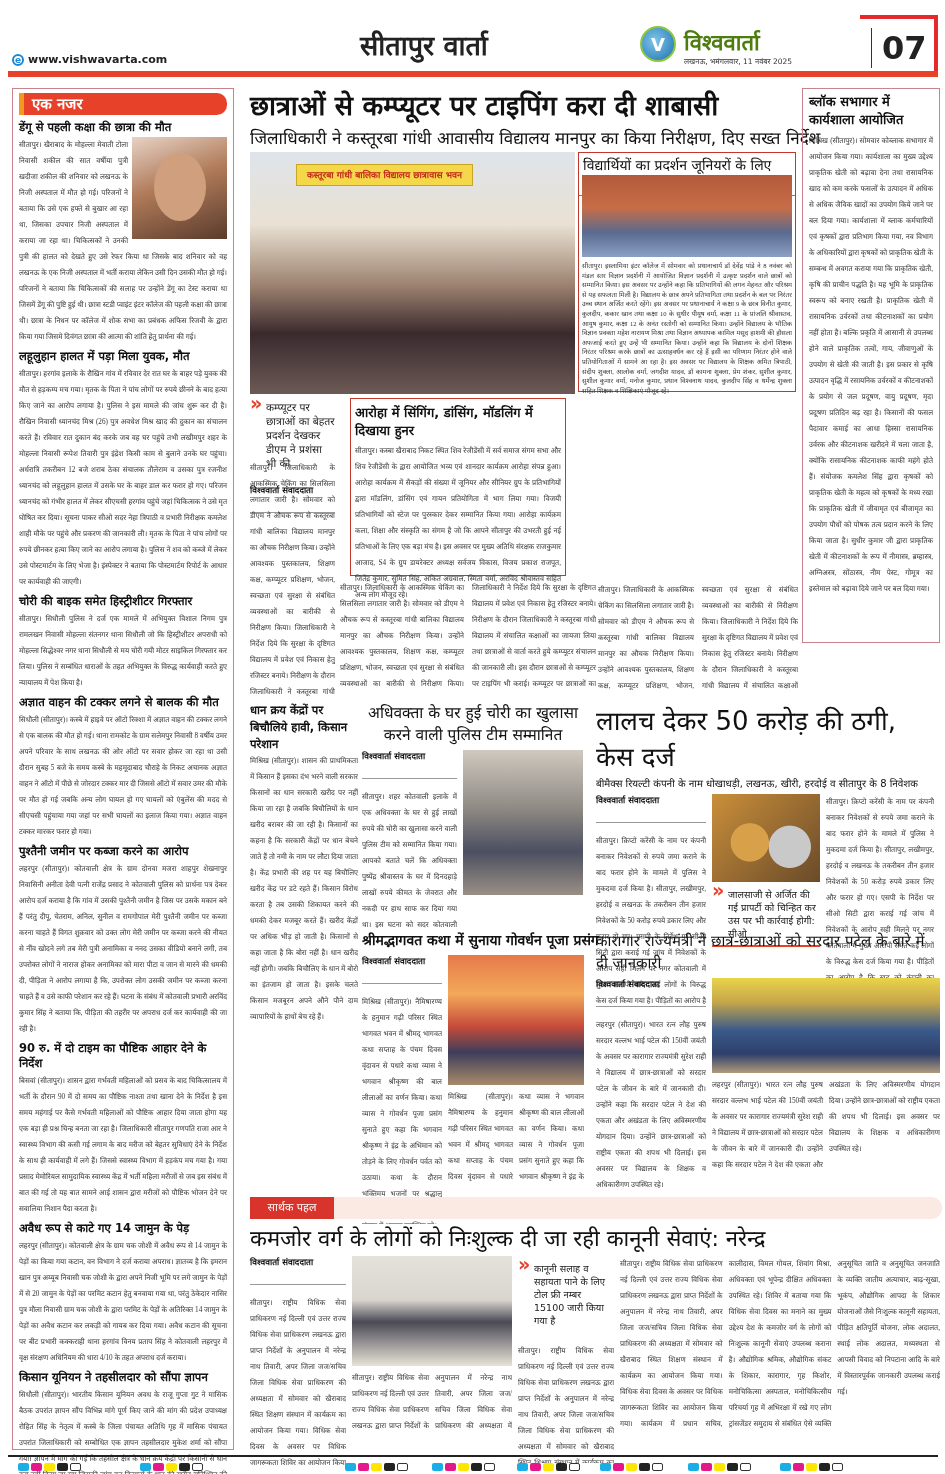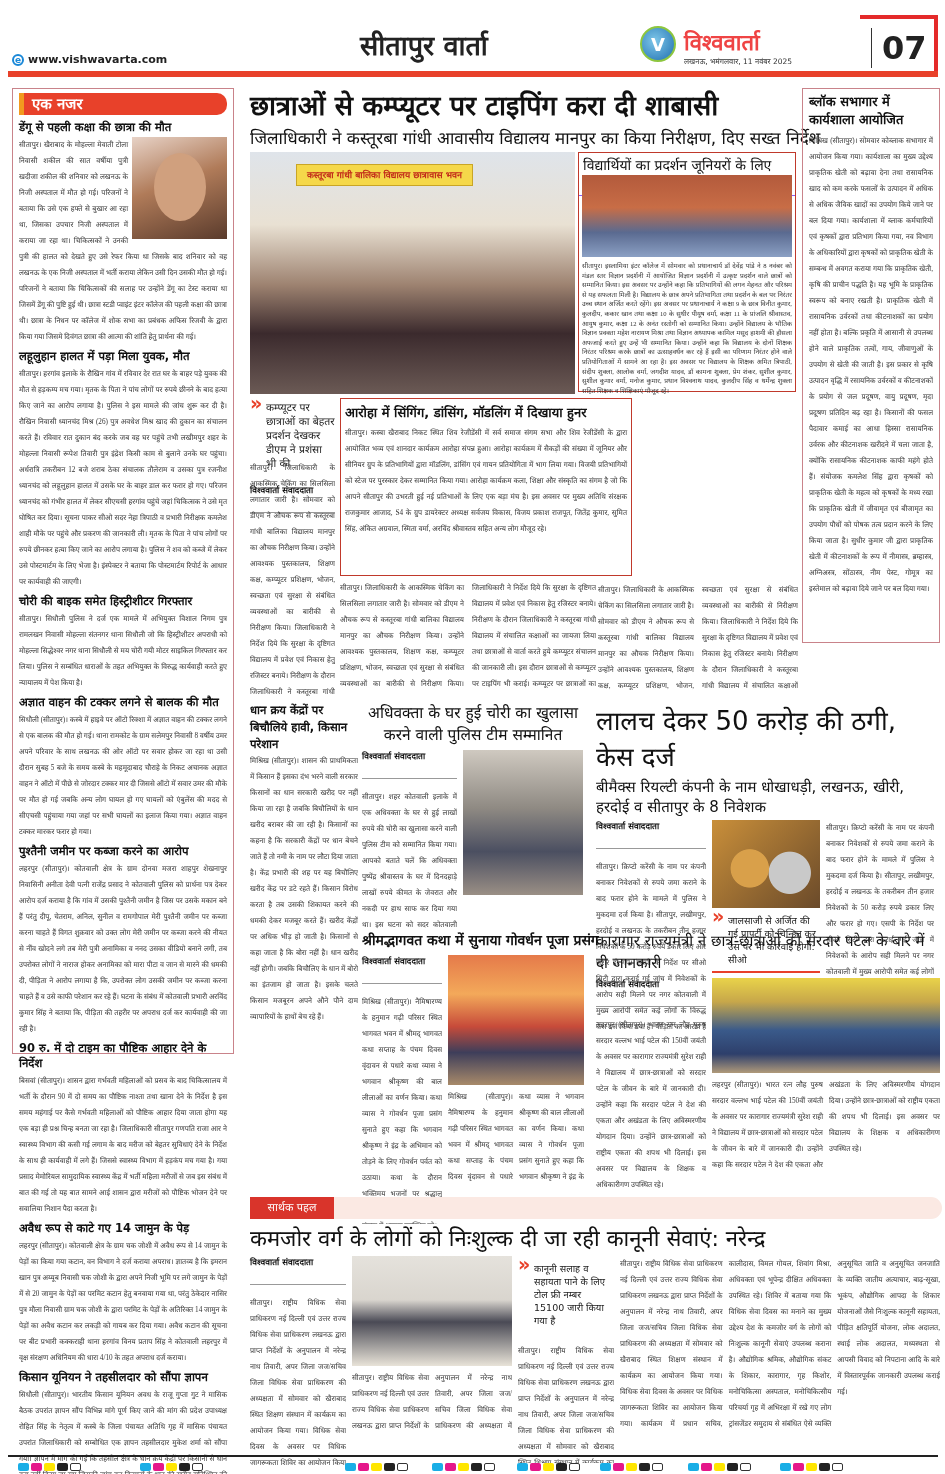--- a/index.html
+++ b/index.html
@@ -5,45 +5,45 @@
 *{box-sizing:border-box;margin:0;padding:0}
 body{width:945px;height:1474px;background:#fff;font-family:"DejaVu Sans",sans-serif;color:#1a1a1a;overflow:hidden;position:relative}
 .txt{font-family:"Liberation Serif",serif;font-size:7.2px;line-height:16px;color:#333;text-align:justify}
 .hd{font-family:"DejaVu Sans",sans-serif;font-weight:bold;color:#111}
 
 .mast{position:absolute;left:0;top:0;width:945px;height:80px}
 .site{position:absolute;left:12px;top:53px;font-size:11px;font-weight:bold;color:#222;display:flex;align-items:center;gap:4px}
 .ie{width:12px;height:12px;border-radius:50%;border:2px solid #1a88d8;color:#1a88d8;font-size:9px;line-height:8px;text-align:center;font-weight:bold}
 .section{position:absolute;left:360px;top:26px;font-size:27px;font-weight:bold;color:#222;font-family:"DejaVu Serif",serif}
 .logo{position:absolute;left:640px;top:26px;width:36px;height:36px;border-radius:50%;background:radial-gradient(circle at 40% 40%,#7ec7e9,#1f6fb0);display:flex;align-items:center;justify-content:center;color:#fff;font-weight:bold;font-size:18px;border:2px solid #8dc63f}
-.brand{position:absolute;left:684px;top:26px;font-size:22px;font-weight:bold;color:#ef4444}
+.brand{position:absolute;left:684px;top:26px;font-size:22px;font-weight:bold;color:#4d7c0f}
 .dateline{position:absolute;left:684px;top:56px;font-size:7.5px;color:#333}
 .pgno{position:absolute;left:871px;top:28px;border-left:1px solid #333;padding-left:10px;font-size:32px;font-weight:bold;color:#222;height:40px;line-height:40px}
 .pgframe{position:absolute;left:860px;top:15px;width:78px;height:60px;border-top:4px solid #e42a2a;border-right:4px solid #e42a2a}
 .redrule{position:absolute;left:8px;top:71px;width:930px;height:6px;background:#e8412a}
 
-.leftcol{position:absolute;left:12px;top:88px;width:222px;height:966px;border:1.5px solid #c9838a;padding:4px 6px}
+.leftcol{position:absolute;left:12px;top:88px;width:222px;height:1362px;border:1.5px solid #c9838a;padding:4px 6px}
 .eknazar{height:22px;background:#e8412a;border-radius:0 10px 10px 0;border-left:5px solid #f29a1f;color:#fff;font-size:15px;font-weight:bold;padding-left:8px;line-height:22px;margin-bottom:4px}
 .lh{font-size:11.5px;margin:3px 0 3px}
 .photo-girl{float:right;width:95px;height:102px;background:linear-gradient(160deg,#e7d2c6 0%,#b07b59 45%,#5a3b2c 100%);margin:0 0 3px 4px;position:relative}
 .photo-girl::after{content:"";position:absolute;left:22px;top:16px;width:52px;height:68px;border-radius:50%;background:#d0a07e}
 
 .mainhl{position:absolute;left:250px;top:86px;font-size:27px;font-weight:bold;color:#111;white-space:nowrap}
 .subhl{position:absolute;left:250px;top:126px;font-size:17px;color:#111;white-space:nowrap}
 .img{background:#888;position:absolute;overflow:hidden}
 .img1{left:250px;top:152px;width:325px;height:242px;background:linear-gradient(180deg,#dfe4ea 0%,#e9e1d3 30%,#9d8270 55%,#3b2a2d 75%,#6b5a55 100%)}
 .banner{position:absolute;left:46px;top:12px;width:177px;height:22px;background:#f5d84a;border:1px solid #c9a526;color:#c22b1a;font-size:9px;font-weight:bold;text-align:center;line-height:20px}
 .redbox{position:absolute;border:1.5px solid #c0392b}
 .box-right{left:578px;top:152px;width:218px;height:240px}
 .box-right .cap{font-size:14px;padding:2px 4px;color:#111;border-bottom:1px solid #8b5cf6}
 .img2{left:3px;top:22px;width:210px;height:82px;background:linear-gradient(180deg,#b35a3c 0%,#c86d46 40%,#5a6a90 70%,#8ba0c4 100%)}
 .box-right .txt{position:absolute;left:3px;top:108px;width:210px}
 .pull{font-size:10.5px;color:#222;line-height:14px;padding-left:16px;position:relative}
 .pull::before{content:"»";position:absolute;left:0;top:-4px;color:#e8412a;font-size:19px;font-weight:bold}
-.box-aroha{left:340px;top:398px;width:292px;height:178px;border:1.5px solid #c0392b;padding:4px}
+.box-aroha{left:350px;top:398px;width:216px;height:178px;border:1.5px solid #c0392b;padding:4px}
 .byline{font-size:8.5px;font-weight:bold;color:#111;border-bottom:1px solid #999;padding-bottom:17px;margin-bottom:10px}
 
 .rightcol{position:absolute;left:802px;top:88px;width:138px;height:555px;border:1.5px solid #c9838a;padding:4px 6px}
 .sarthak{position:absolute;left:250px;top:1197px;width:692px;height:22px;background:#fbe9e3;border-radius:0 11px 11px 0}
 .sarthak .tag{position:absolute;left:0;top:0;height:22px;width:84px;background:#d9342b;color:#fff;font-size:11px;line-height:22px;text-align:center}
 .sarthak .t{position:absolute;left:94px;top:0;font-size:12px;line-height:22px;color:#222}
 .bottomrule{position:absolute;left:8px;top:1455px;width:930px;height:1.5px;background:#222}
 .reg{position:absolute;top:1463px;display:flex;gap:2px}
 .reg span{display:inline-block;width:11px;height:8px;border-radius:2px}
 </style>
@@ -147,21 +147,21 @@
     <div style="width:95px">
       <div class="byline">विश्ववार्ता संवाददाता</div>
       <div class="txt" style="height:145px;overflow:hidden">सीतापुर। शहर कोतवाली इलाके में एक अधिवक्ता के घर से हुई लाखों रुपये की चोरी का खुलासा करने वाली पुलिस टीम को सम्मानित किया गया। आपको बताते चलें कि अधिवक्ता पुष्पेंद्र श्रीवास्तव के घर में दिनदहाड़े लाखों रुपये कीमत के जेवरात और नकदी पर हाथ साफ कर दिया गया था। इस घटना को सदर कोतवाली पुलिस और स्वाट टीम ने कड़ी मेहनत से खुलासा किया। जिसके उपलक्ष में अधिवक्ताओं ने पुलिस टीम को सम्मानित किया।</div>
     </div>
     <div class="img" style="position:relative;width:120px;height:145px;background:linear-gradient(180deg,#cfc9c0 0%,#8f8a83 40%,#4b4f61 70%,#9a8f85 100%)"></div>
   </div>
 </div>
 
 <div style="position:absolute;left:596px;top:702px;width:344px">
   <div class="hd" style="font-size:26px;font-weight:normal">लालच देकर 50 करोड़ की ठगी, केस दर्ज</div>
-  <div style="font-size:15px;color:#111;margin:2px 0 4px">बीमैक्स रियल्टी कंपनी के नाम धोखाधड़ी, लखनऊ, खीरी, हरदोई व सीतापुर के 8 निवेशक</div>
+  <div style="font-size:10px;color:#111;margin:2px 0 4px">बीमैक्स रियल्टी कंपनी के नाम धोखाधड़ी, लखनऊ, खीरी, हरदोई व सीतापुर के 8 निवेशक</div>
   <div style="display:flex;gap:6px">
     <div style="width:110px">
       <div class="byline">विश्ववार्ता संवाददाता</div>
       <div class="txt" style="height:172px;overflow:hidden">सीतापुर। क्रिप्टो करेंसी के नाम पर कंपनी बनाकर निवेशकों से रुपये जमा कराने के बाद फरार होने के मामले में पुलिस ने मुकदमा दर्ज किया है। सीतापुर, लखीमपुर, हरदोई व लखनऊ के तकरीबन तीन हजार निवेशकों के 50 करोड़ रुपये डकार लिए और फरार हो गए। एसपी के निर्देश पर सीओ सिटी द्वारा कराई गई जांच में निवेशकों के आरोप सही मिलने पर नगर कोतवाली में मुख्य आरोपी समेत कई लोगों के विरुद्ध केस दर्ज किया गया है। पीड़ितों का आरोप है कि खुद को कंपनी का डायरेक्टर व सीईओ बताने वाले जय प्रकाश मौर्य ने कई जगहों पर सेमिनार कराए जिसमें लोगों को ऐतबार दिलाया कि कंपनी विशेष ट्रेडिंग टीम के माध्यम से निवेश कर हर माह 15 परसेंट लाभ निश्चितौर पर देगी। इस पर भरोसा करके कई लोगों ने कंपनी में रुपये निवेश किए और उन्हें माह पूरा होने पर 15 प्रतिशत के हिसाब रकम भी लौटाई गई। लोगों ने तकरीबन 50 करोड़ रुपये जमा कर दिया। जुलाई 2025 के बाद लोगों को रुपये देना बंद कर दिया और निवेशकों को उल्टा फंसाने की धमकी देने लगा। एसपी अंकुर अग्रवाल ने बताया कि सीओ सिटी ने इसकी जांच करवाई तो आरोप सही मिले जिसके पश्चात कम्पनी से जुड़े लोगों पर केस दर्ज कर दिया गया है। बताया जा रहा है कि कंपनी के कुछ लोग विदेश चले गए हैं जबकि अन्य सभी फरार हैं। जांच के बाद विधिक कार्यवाही की जाएगी। जालसाजी से अर्जित की गई प्रापर्टी को चिन्हित करके उस पर भी कार्यवाही की जाएगी।</div>
     </div>
     <div style="width:108px">
       <div class="img" style="position:relative;width:108px;height:88px;background:radial-gradient(circle at 35% 55%,#d9a04a 0 22%,transparent 23%),radial-gradient(circle at 72% 60%,#c9c9c9 0 22%,transparent 23%),linear-gradient(135deg,#c98f3a,#6a4a2a)"></div>
       <div class="pull" style="font-size:9.5px;line-height:13px;margin-top:6px;border-bottom:2px solid #e8412a;padding-bottom:5px">जालसाजी से अर्जित की गई प्रापर्टी को चिन्हित कर उस पर भी कार्रवाई होगी: सीओ</div>
     </div>
     <div class="txt" style="width:108px;height:205px;overflow:hidden">सीतापुर। क्रिप्टो करेंसी के नाम पर कंपनी बनाकर निवेशकों से रुपये जमा कराने के बाद फरार होने के मामले में पुलिस ने मुकदमा दर्ज किया है। सीतापुर, लखीमपुर, हरदोई व लखनऊ के तकरीबन तीन हजार निवेशकों के 50 करोड़ रुपये डकार लिए और फरार हो गए। एसपी के निर्देश पर सीओ सिटी द्वारा कराई गई जांच में निवेशकों के आरोप सही मिलने पर नगर कोतवाली में मुख्य आरोपी समेत कई लोगों के विरुद्ध केस दर्ज किया गया है। पीड़ितों का आरोप है कि खुद को कंपनी का डायरेक्टर व सीईओ बताने वाले जय प्रकाश मौर्य ने कई जगहों पर सेमिनार कराए जिसमें लोगों को ऐतबार दिलाया कि कंपनी विशेष ट्रेडिंग टीम के माध्यम से निवेश कर हर माह 15 परसेंट लाभ निश्चितौर पर देगी। इस पर भरोसा करके कई लोगों ने कंपनी में रुपये निवेश किए और उन्हें माह पूरा होने पर 15 प्रतिशत के हिसाब रकम भी लौटाई गई। लोगों ने तकरीबन 50 करोड़ रुपये जमा कर दिया। जुलाई 2025 के बाद लोगों को रुपये देना बंद कर दिया और निवेशकों को उल्टा फंसाने की धमकी देने लगा। एसपी अंकुर अग्रवाल ने बताया कि सीओ सिटी ने इसकी जांच करवाई तो आरोप सही मिले जिसके पश्चात कम्पनी से जुड़े लोगों पर केस दर्ज कर दिया गया है। बताया जा रहा है कि कंपनी के कुछ लोग विदेश चले गए हैं जबकि अन्य सभी फरार हैं। जांच के बाद विधिक कार्यवाही की जाएगी। जालसाजी से अर्जित की गई प्रापर्टी को चिन्हित करके उस पर भी कार्यवाही की जाएगी।</div>

